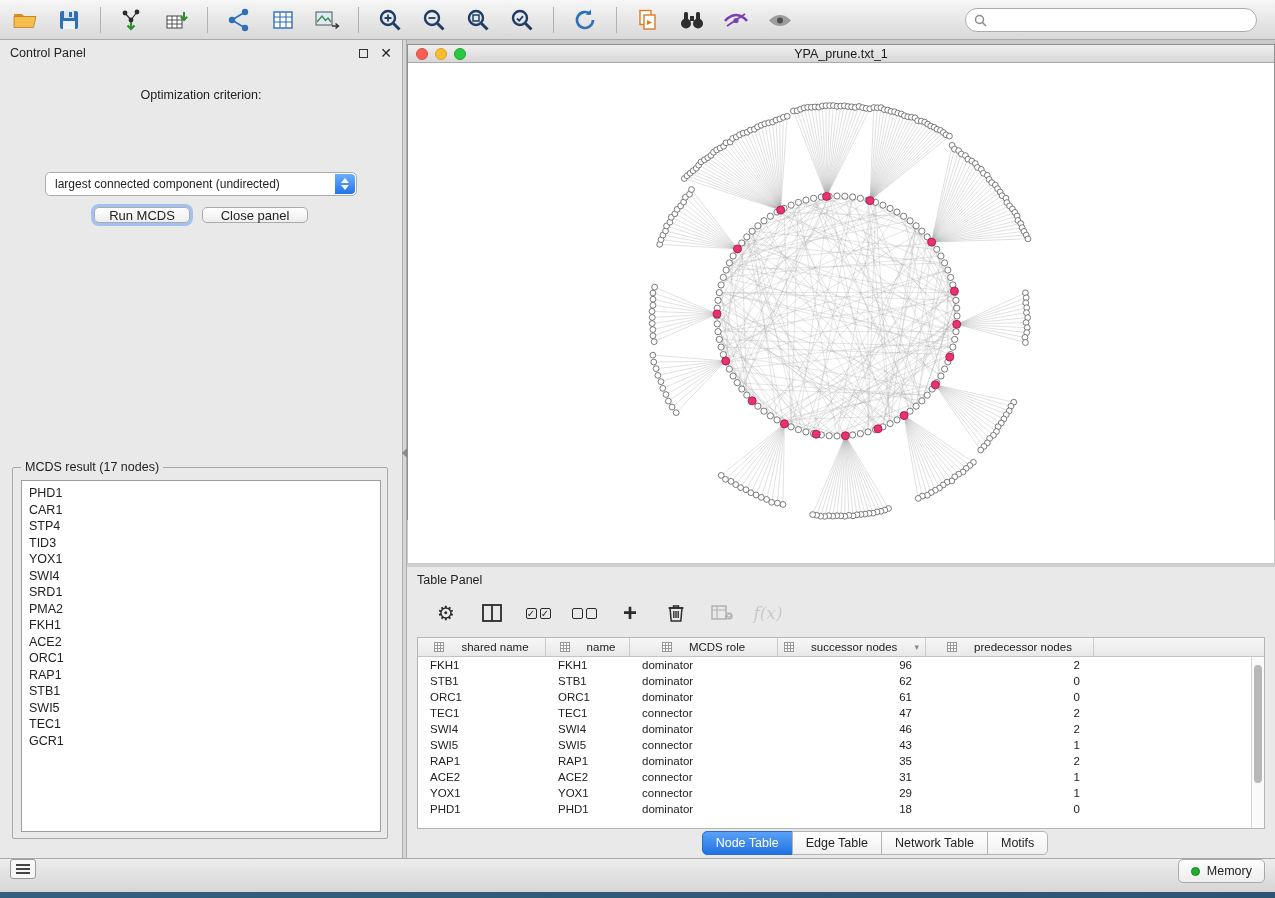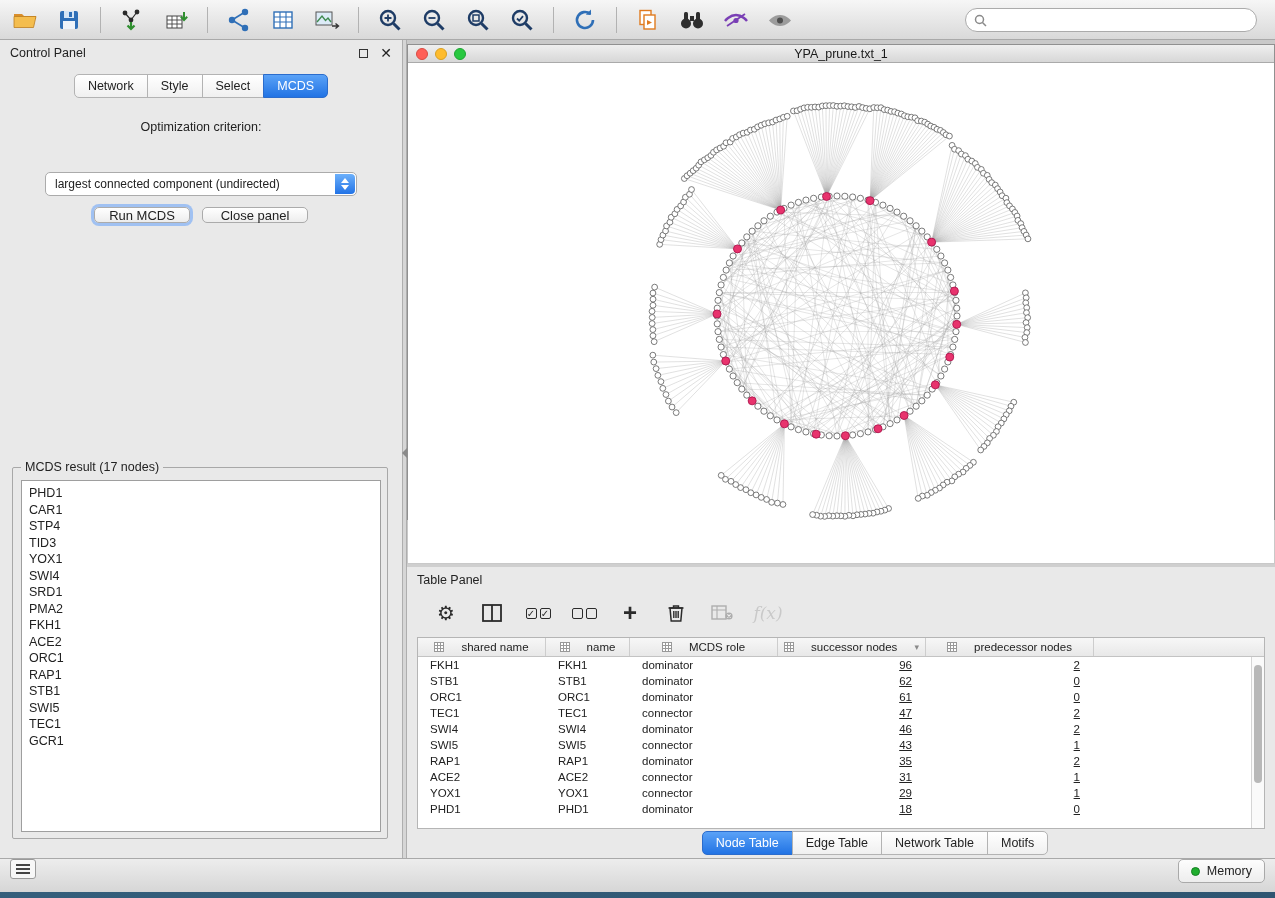--- a/index.html
+++ b/index.html
@@ -85,21 +85,21 @@
 
   .tbl-area { position:absolute; left:10px; top:70px; width:848px; height:192px; background:#fff; border:1px solid #b5b5b5; }
   .tbl-header { display:grid; grid-template-columns:128px 84px 148px 148px 168px 1fr; height:19px;
     background:linear-gradient(#f7f7f7,#e8e8e8); border-bottom:1px solid #c3c3c3; }
   .th { display:flex; align-items:center; justify-content:center; gap:17px; font-size:11.5px;
     border-right:1px solid #cdcdcd; color:#222; overflow:hidden; }
   .th .caret { color:#8a8a8a; font-size:9px; }
   .tbl-rows { position:absolute; left:0; top:19px; right:13px; bottom:0; overflow:hidden; }
   .trow { display:grid; grid-template-columns:128px 84px 148px 148px 168px 1fr; height:16px; align-items:center; }
   .td { font-size:11.5px; padding:0 6px 0 12px; white-space:nowrap; overflow:hidden; }
-  .td.num { text-align:right; padding-right:14px;text-decoration:underline; }
+  .td.num { text-align:right; padding-right:14px; }
   .vscroll { position:absolute; right:0; top:19px; bottom:0; width:13px; background:#fafafa; border-left:1px solid #d5d5d5; }
   .vthumb { position:absolute; left:2px; top:8px; width:8px; height:118px; background:#b8b8b8; border-radius:4px; }
 
   .tbl-tabs { position:absolute; left:0; right:0; bottom:3px; display:flex; justify-content:center; }
 
   
   .hsplit { position:absolute; left:0; top:524px; width:868px; height:3px; background:#cfcfcf; }
 
   
   .statusbar { position:absolute; left:0; top:858px; width:1275px; height:34px;
@@ -250,26 +250,20 @@
   </div>
 
   <div class="main">
 
     <div class="control-panel">
       <div class="panel-hdr">
         <span>Control Panel</span>
         <span class="spacer"></span>
         <span class="wm-float"></span>
         <span class="wm-close">✕</span>
-      </div>
-      <div class="seg-tabs">
-        <div class="seg-tab">Network</div>
-        <div class="seg-tab">Style</div>
-        <div class="seg-tab">Select</div>
-        <div class="seg-tab active">MCDS</div>
       </div>
       <div class="opt-label">Optimization criterion:</div>
       <div class="combo">
         <span>largest connected component (undirected)</span>
         <span class="stepper">
             <i class="up"></i>
             <i class="dn"></i>
           </span>
       </div>
       <button class="btn btn-run">Run MCDS</button>

